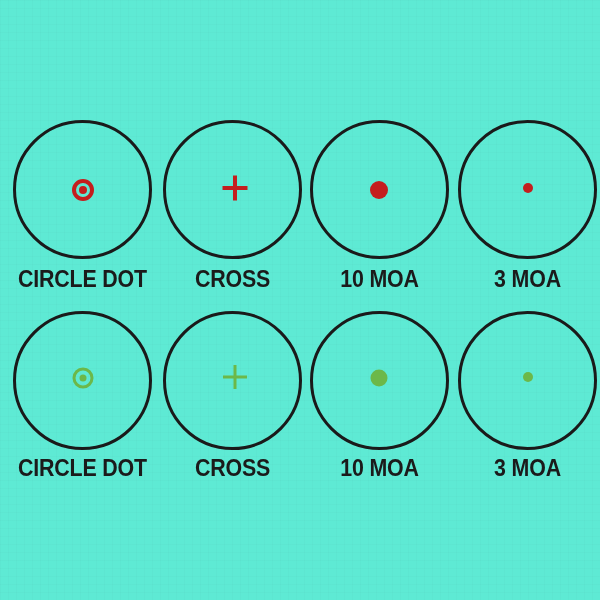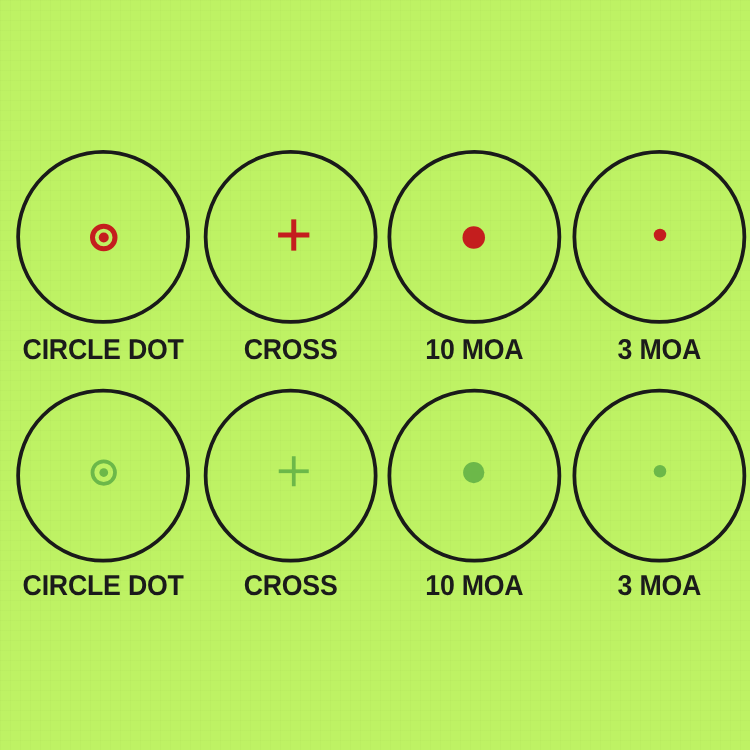--- a/index.html
+++ b/index.html
@@ -14,21 +14,21 @@
     font-family: "Liberation Sans", sans-serif;
     overflow: hidden;
     position: relative;
   }
   #board {
     position: absolute;
     left: 0;
     top: 0;
     width: 600px;
     height: 600px;
-    background: #bef264;
+    background: #5eead4;
   }
   
   #texture {
     position: absolute;
     left: 0; top: 0;
     width: 600px; height: 600px;
     background-image:
       repeating-linear-gradient(to right,  rgba(0,0,0,0.015) 0 1px, rgba(0,0,0,0) 1px 8px),
       repeating-linear-gradient(to bottom, rgba(0,0,0,0.015) 0 1px, rgba(0,0,0,0) 1px 8px);
     pointer-events: none;

